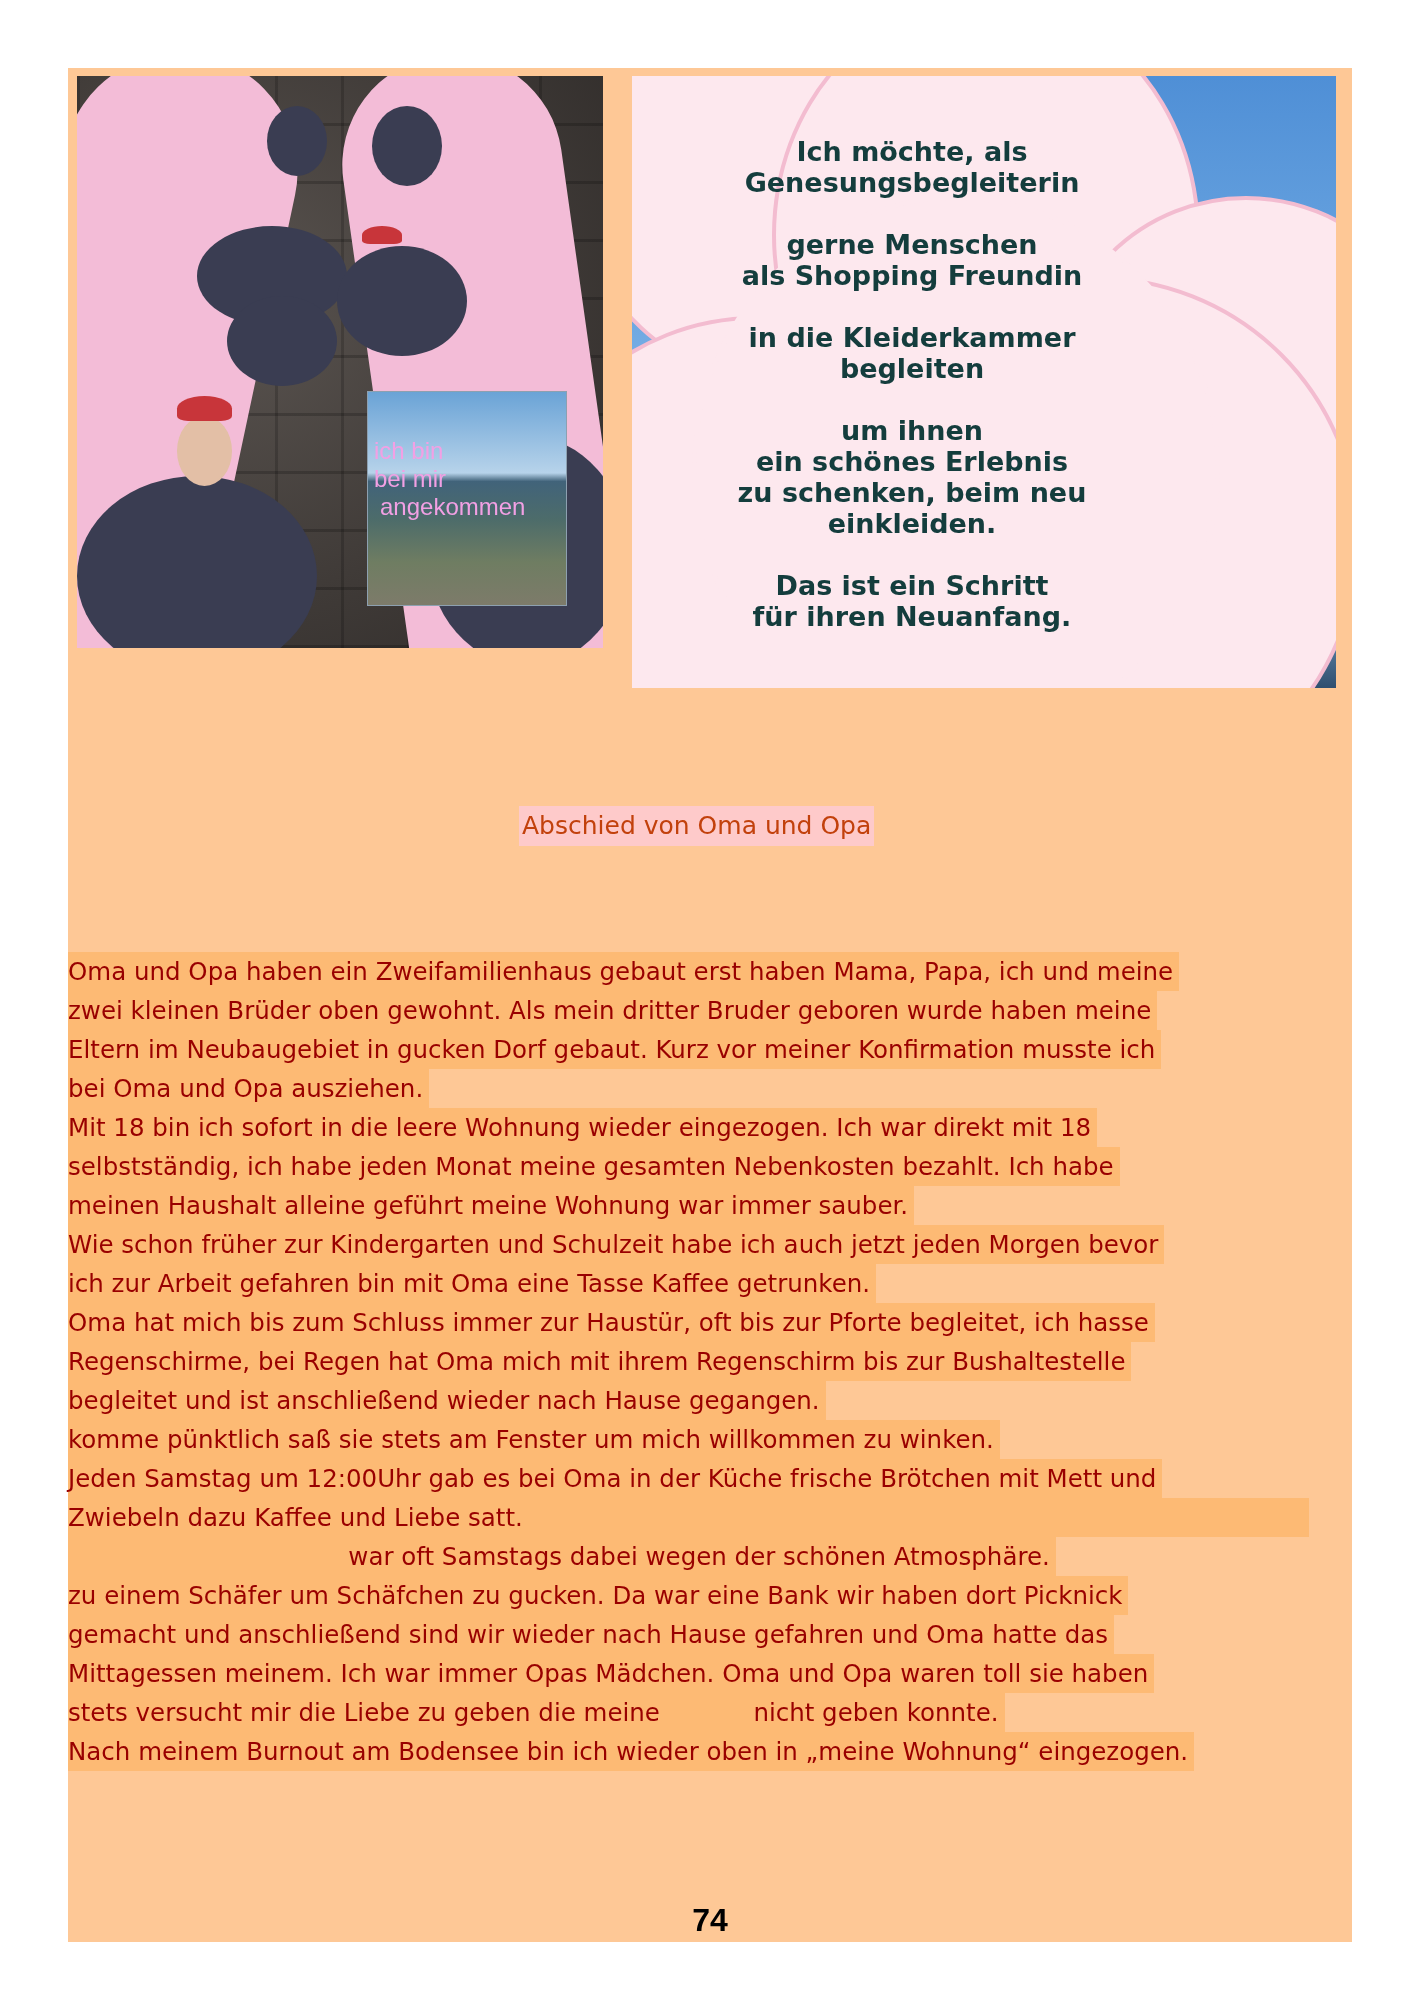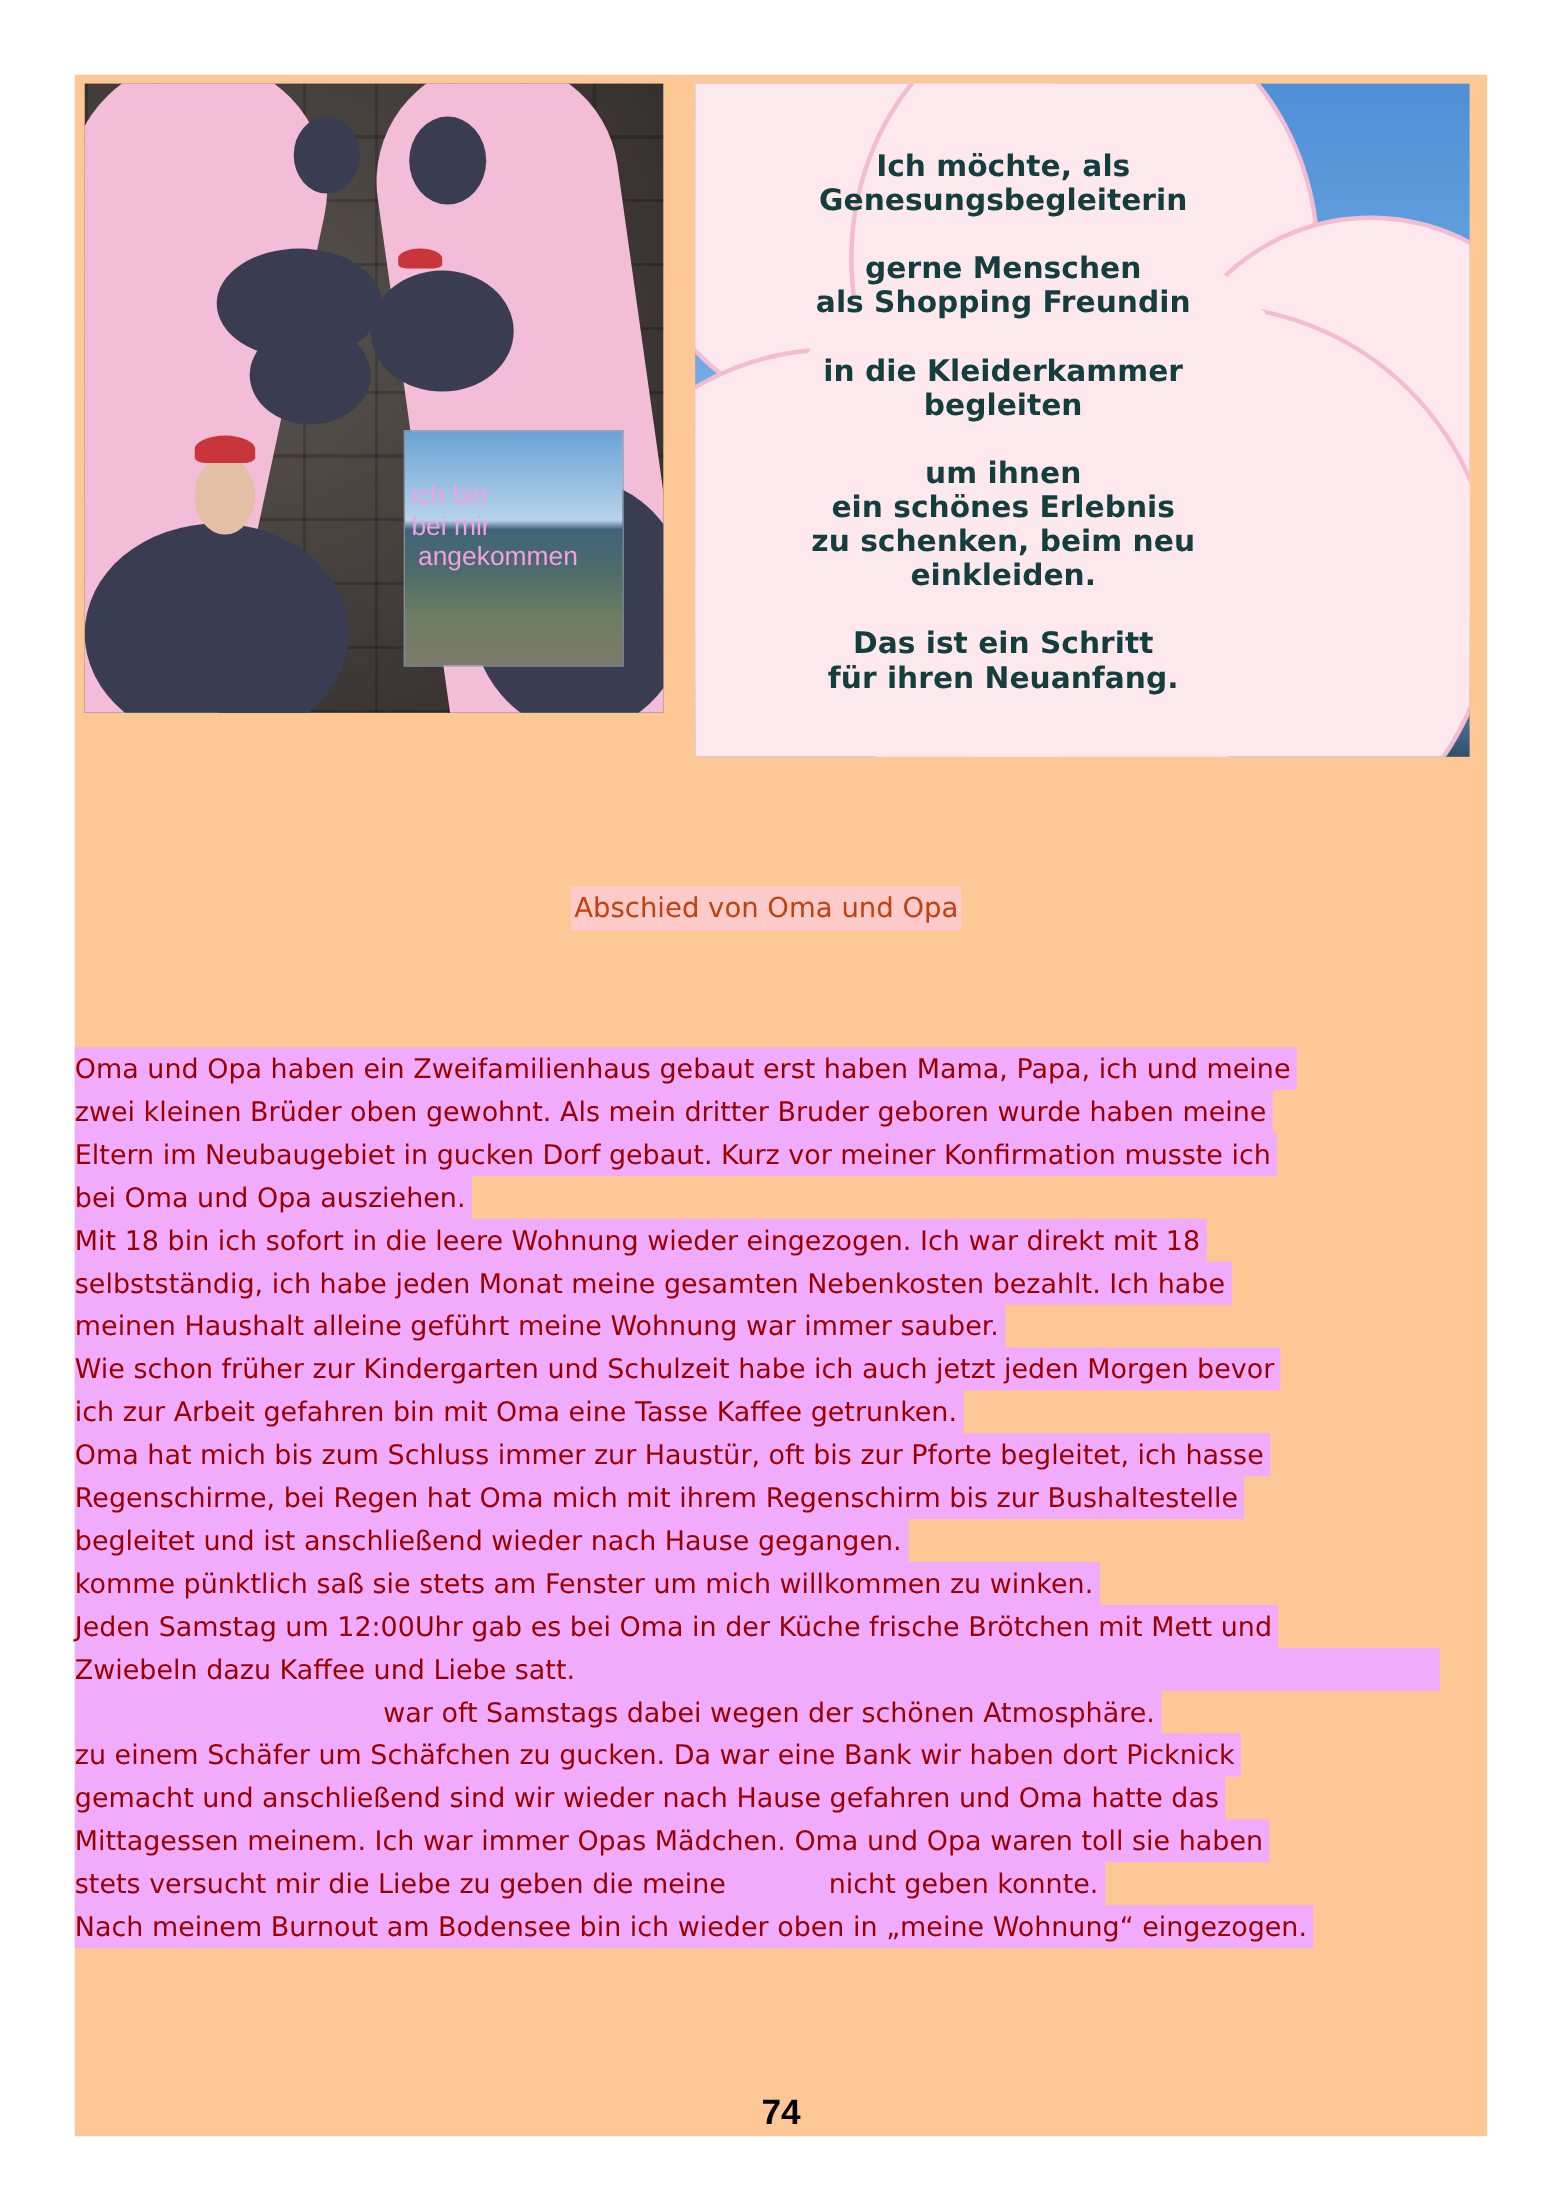--- a/index.html
+++ b/index.html
@@ -59,21 +59,21 @@
     font-family: "DejaVu Sans", sans-serif; font-size: 25px; line-height: 40px; white-space: nowrap;
   }
 
   
   .body-text { position: absolute; left: 0; top: 884px; width: 1284px; }
   .line {
     display: block; height: 39px; margin: 0; padding-left: 0;
     font-family: "DejaVu Sans", sans-serif; font-size: 24.5px; line-height: 39px;
     color: #990000; white-space: nowrap;
   }
-  .line span.hl { background: #f0abfc; display: inline-block; height: 39px; padding-right: 6px; }
+  .line span.hl { background: #fdba74; display: inline-block; height: 39px; padding-right: 6px; }
 
   .page-number {
     position: absolute; left: 0; width: 1284px; top: 1834px; text-align: center;
     font-family: "Liberation Sans", sans-serif; font-weight: bold; font-size: 32px; color: #000000;
   }
 </style>
 </head>
 <body>
 
 <div class="page">

